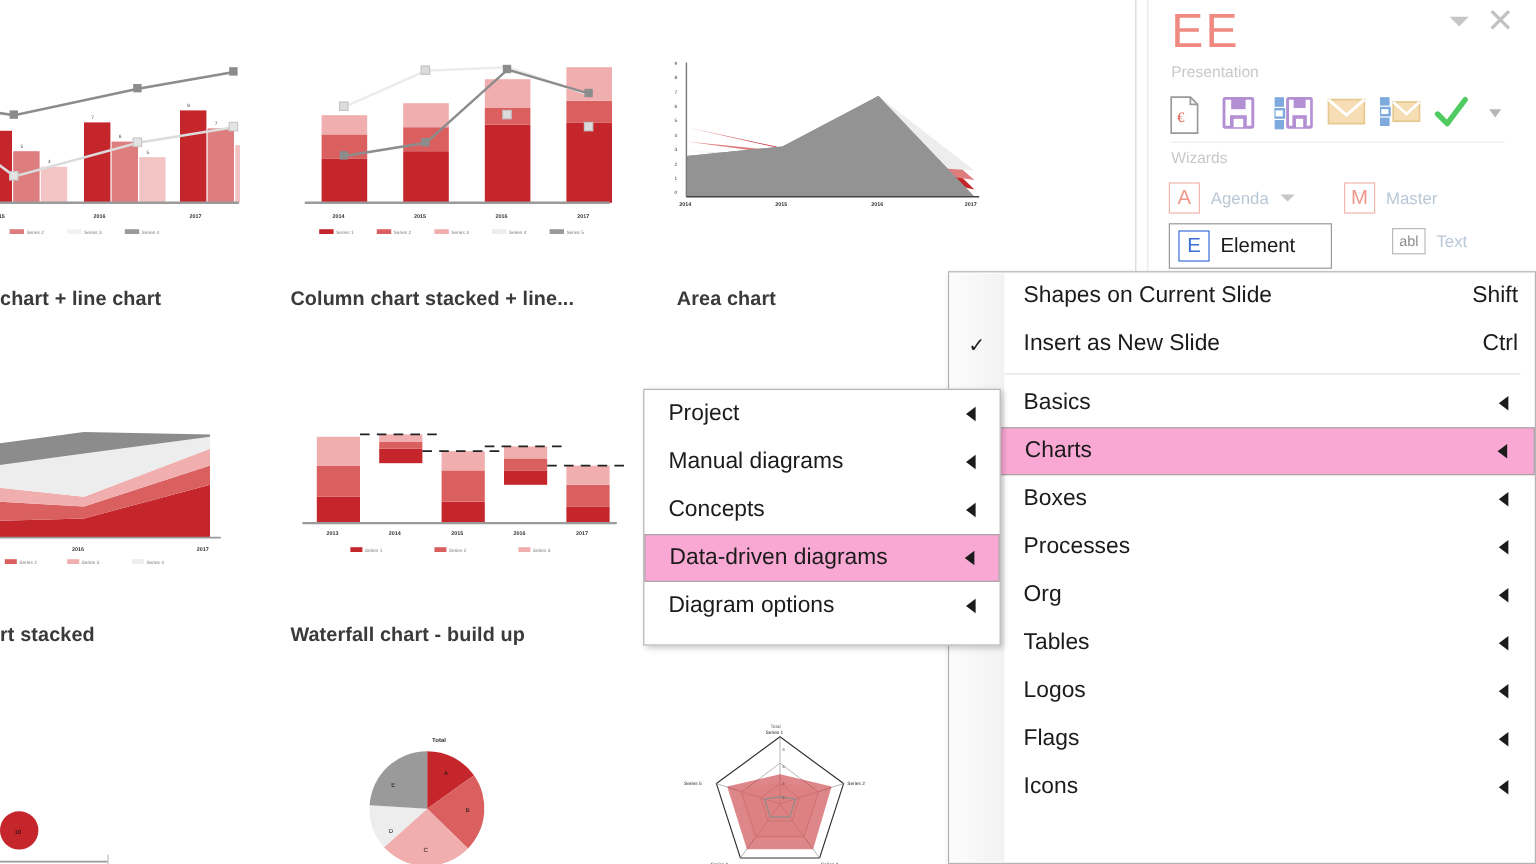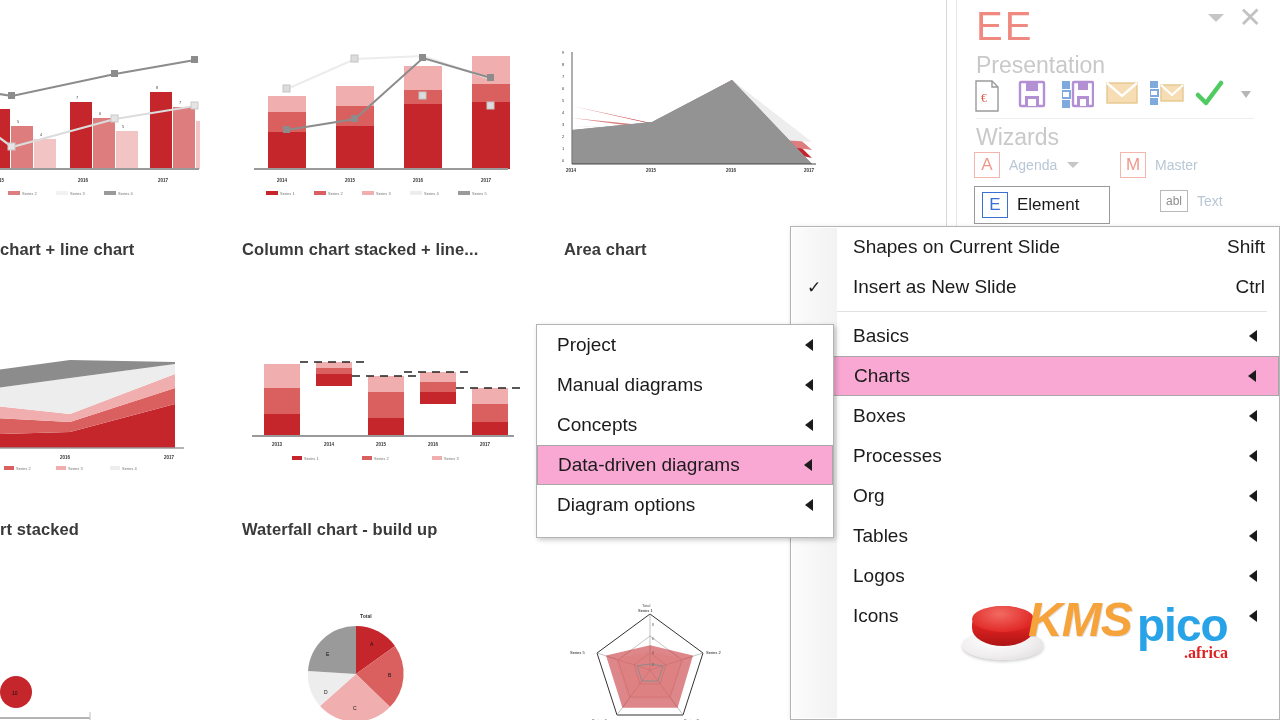--- a/index.html
+++ b/index.html
@@ -21,21 +21,21 @@
   }
   .divider-v{position:absolute;top:0;width:1px;height:720px;background:#d8d8d8;}
 
   
   .pane{position:absolute;left:960px;top:0;width:320px;height:720px;background:#fff;}
   .pane-logo{position:absolute;left:16px;top:6px;font-size:40px;color:#f08a80;
     letter-spacing:2px;font-family:"Liberation Sans",sans-serif;line-height:1;}
   .pane-caret{position:absolute;right:56px;top:14px;width:0;height:0;
     border-left:8px solid transparent;border-right:8px solid transparent;border-top:8px solid #c6c6c6;}
   .pane-close{position:absolute;right:18px;top:4px;font-size:28px;color:#c2c2c2;line-height:1;font-weight:500;}
-  .pane-group{position:absolute;left:16px;font-size:23px;color:#c9c9c9;}
+  .pane-group{position:absolute;left:16px;font-size:13px;color:#c9c9c9;}
   .pane-icons{position:absolute;left:14px;top:80px;display:flex;align-items:center;gap:12px;}
   .pi{width:32px;height:34px;position:relative;display:inline-block;}
   .rule{position:absolute;left:16px;width:278px;height:1px;background:#ededed;}
   .wiz-row{position:absolute;display:flex;align-items:center;}
   .wiz-box{width:26px;height:26px;border:1.5px solid #f3b6ad;display:flex;align-items:center;
     justify-content:center;font-size:17px;color:#f0988c;box-sizing:border-box;}
   .wiz-label{font-size:14px;color:#b9c7d6;margin-left:9px;}
   .wiz-caret{width:0;height:0;border-left:6px solid transparent;border-right:6px solid transparent;
     border-top:6px solid #c6c6c6;margin-left:10px;}
   .elem-sel{position:absolute;left:14px;top:186px;width:136px;height:38px;border:1px solid #9a9a9a;
@@ -520,20 +520,25 @@
       <span class="lab">Tables</span>
       <span class="arw"></span>
     </div>
     <div class="mi">
       <span class="gut"></span>
       <span class="lab">Logos</span>
       <span class="arw"></span>
     </div>
     <div class="mi">
       <span class="gut"></span>
+      <span class="lab">Flags</span>
+      <span class="arw"></span>
+    </div>
+    <div class="mi">
+      <span class="gut"></span>
       <span class="lab">Icons</span>
       <span class="arw"></span>
     </div>
   </div>
 
   <div class="menu" id="menu-left">
     <div class="mi">
       <span class="lab">Project</span>
       <span class="arw"></span>
     </div>
@@ -548,24 +553,14 @@
     <div class="mi sel-bd">
       <span class="lab">Data-driven diagrams</span>
       <span class="arw"></span>
     </div>
     <div class="mi">
       <span class="lab">Diagram options</span>
       <span class="arw"></span>
     </div>
   </div>
 
-  <div class="wm">
-    <div class="wm-btn">
-      <div class="wm-base"></div>
-      <div class="wm-top"></div>
-      <div class="wm-gloss"></div>
-    </div>
-    <div class="wm-kms">KMS</div>
-    <div class="wm-pico">pico</div>
-    <div class="wm-africa">.africa</div>
-  </div>
 
 </div>
 
 </body></html>

